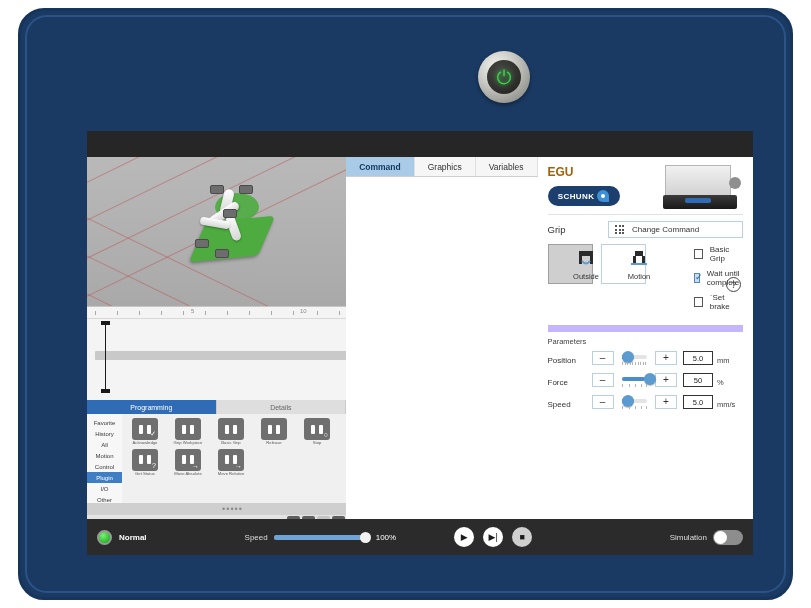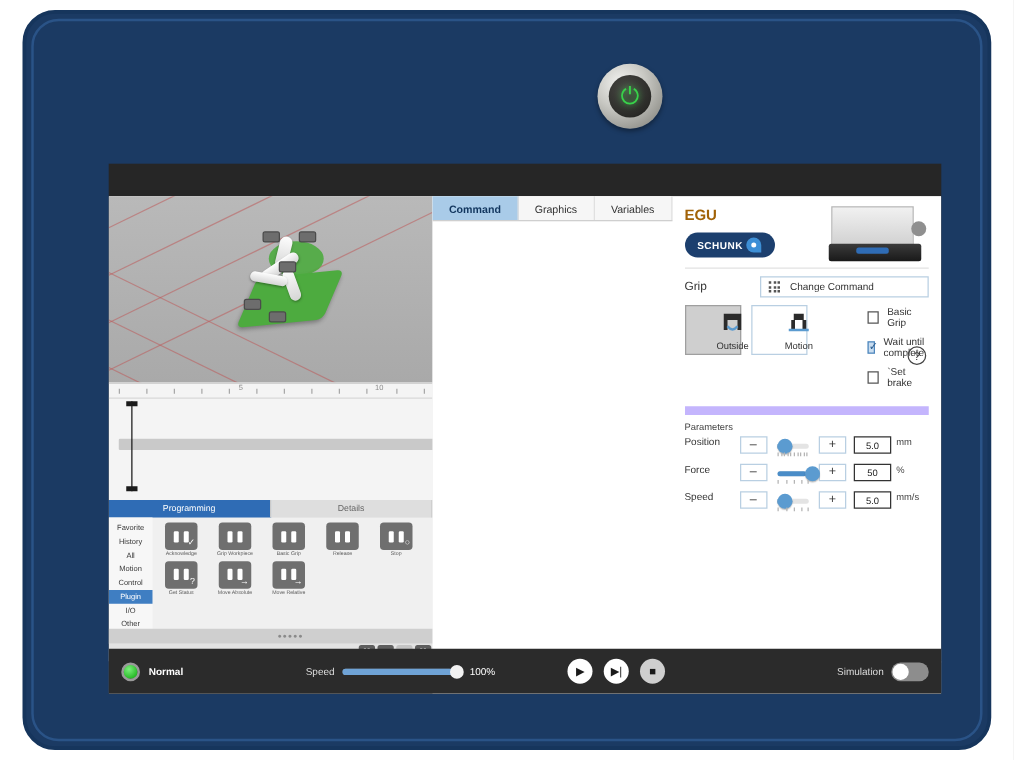--- a/index.html
+++ b/index.html
@@ -243,21 +243,21 @@
   }
   .chk-label { font-size: 8px; color: #333; }
   #help-icon {
     position: absolute; right: 12px; top: 120px;
     width: 15px; height: 15px; border: 1.3px solid #444; border-radius: 50%;
     display: flex; align-items: center; justify-content: center;
     font-size: 9px; color: #333;
   }
   #params { margin-top: 8px; border-top: 7px solid #c4b5fd; padding-top: 5px; }
   #params-title { font-size: 7.5px; color: #444; margin-bottom: 3px; }
-  .p-row { display: flex; align-items: flex-start; margin-bottom: 6px; }
+  .p-row { display: flex; align-items: flex-end; margin-bottom: 6px; }
   .p-name { width: 44px; font-size: 8px; color: #333; }
   .p-minus, .p-plus {
     width: 22px; height: 14px; border: 1px solid #b9cfe2; background: #fff;
     display: flex; align-items: center; justify-content: center;
     font-size: 10px; color: #333; line-height: 1;
   }
   .p-slider { flex: 1; margin: 0 8px; position: relative; height: 16px; }
   .s-track {
     position: absolute; top: 6px; left: 0; right: 0; height: 4px;
     background: #e4e4e4; border-radius: 2px;

